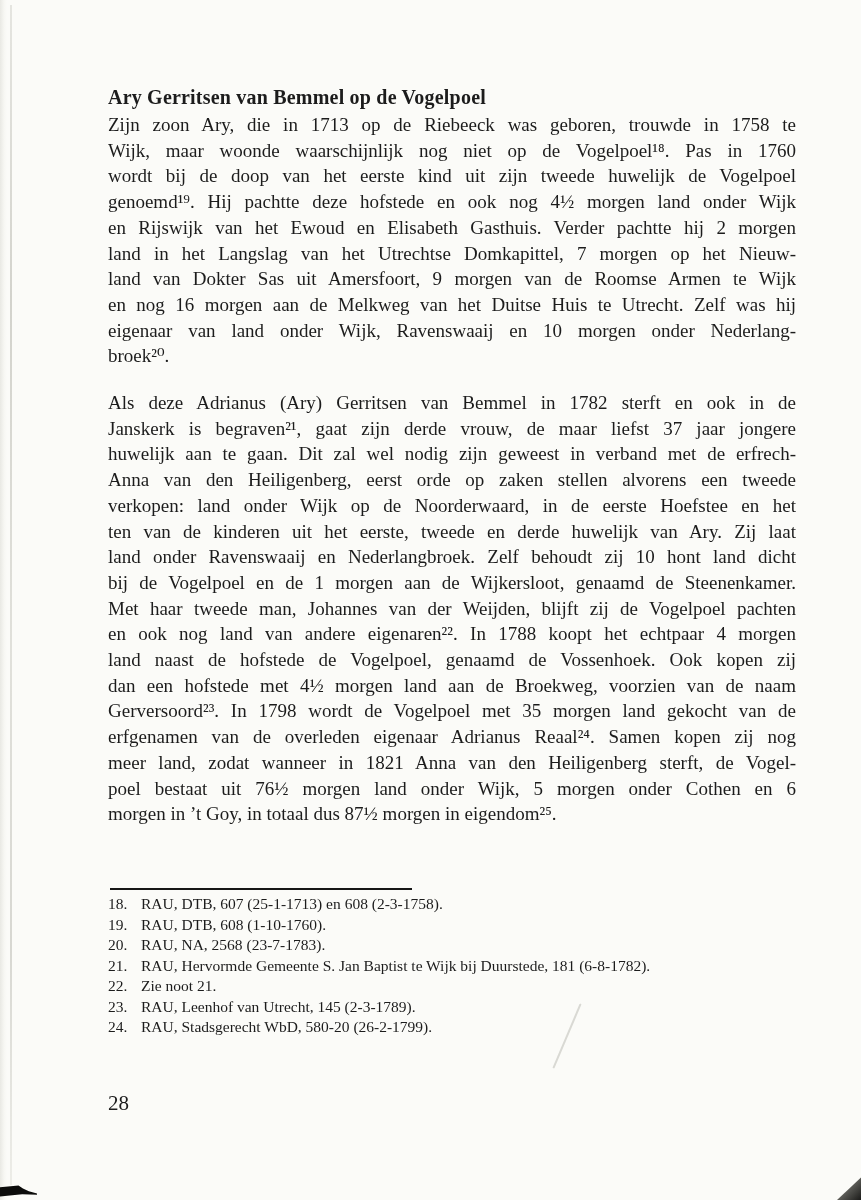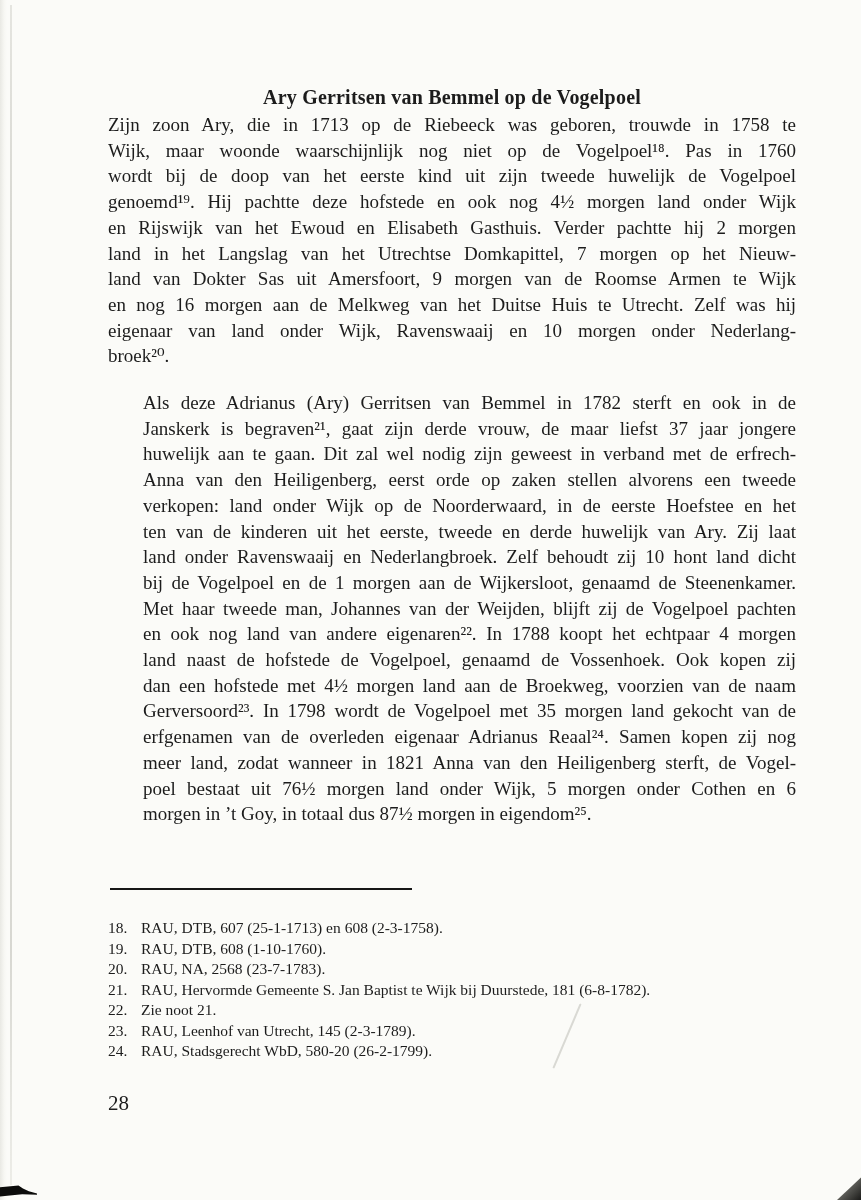--- a/index.html
+++ b/index.html
@@ -40,35 +40,35 @@
     background: #b8b8b0; opacity: 0.5;
     transform: rotate(23deg);
     border-radius: 2px;
   }
   
   .content {
     position: absolute; left: 108px; top: 84px; width: 688px;
   }
   .heading {
     font-size: 20px; font-weight: bold; line-height: 27px;
-    margin: 0 0 1px 0; letter-spacing: 0.2px; text-align: center;
+    margin: 0 0 1px 0; letter-spacing: 0.2px;
   }
   .para { margin: 0; }
-  .para + .para { margin-top: 21px; margin-left: 35px; }
+  .para + .para { margin-top: 21px; }
   .line {
     font-size: 19px; line-height: 25.7px;
     text-align: justify; text-align-last: justify;
     white-space: normal;
   }
   .para .line:last-child { text-align: left; text-align-last: left; }
   .footnote-rule {
     border: none; height: 2.5px; background: #161616;
     width: 302px; margin: 61px 0 0 2px;
   }
-  .footnotes { margin-top: 28px; }
+  .footnotes { margin-top: 4px; }
   .footnote { display: flex; font-size: 15.5px; line-height: 20.4px; }
   .fn-num { width: 33px; flex: none; }
   .fn-text { flex: 1; }
   .page-number {
     position: absolute; left: 108px; top: 1091px;
     font-size: 21px; line-height: 24px;
   }
 </style>
 </head>
 <body>

